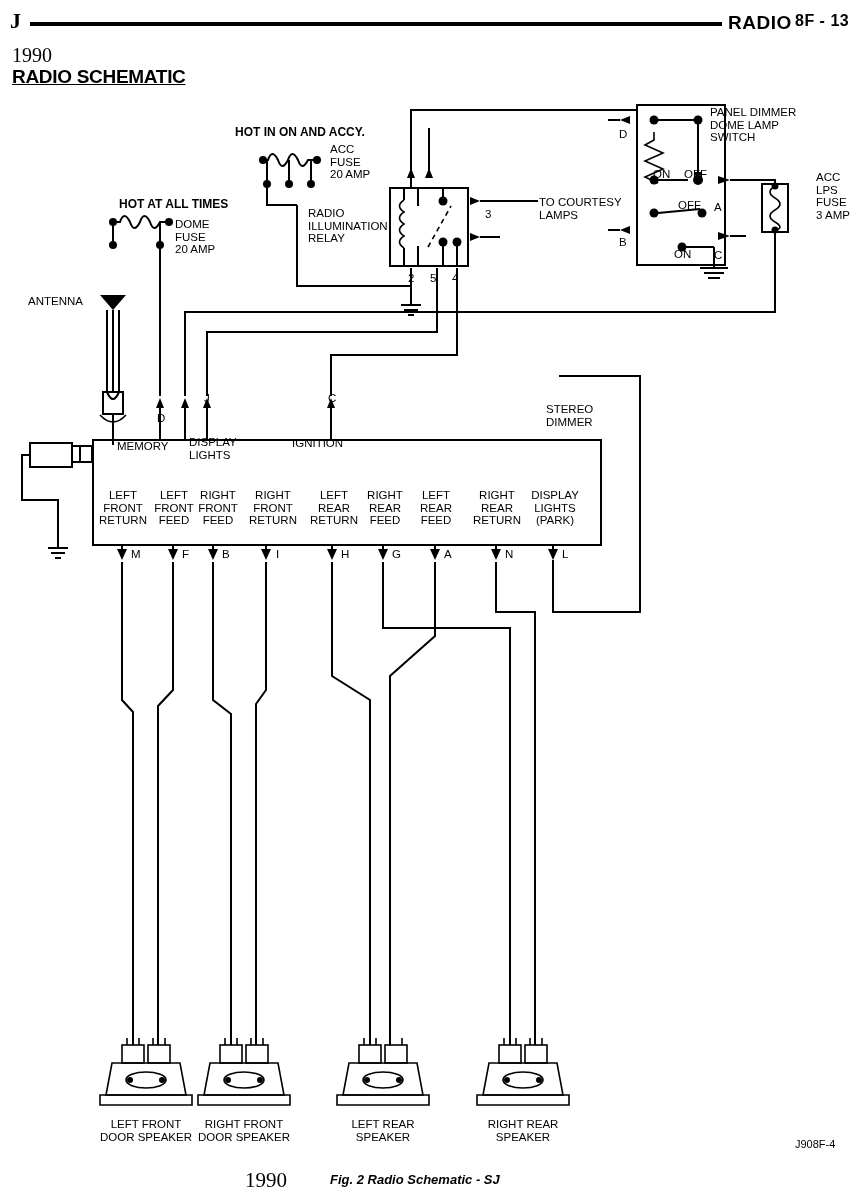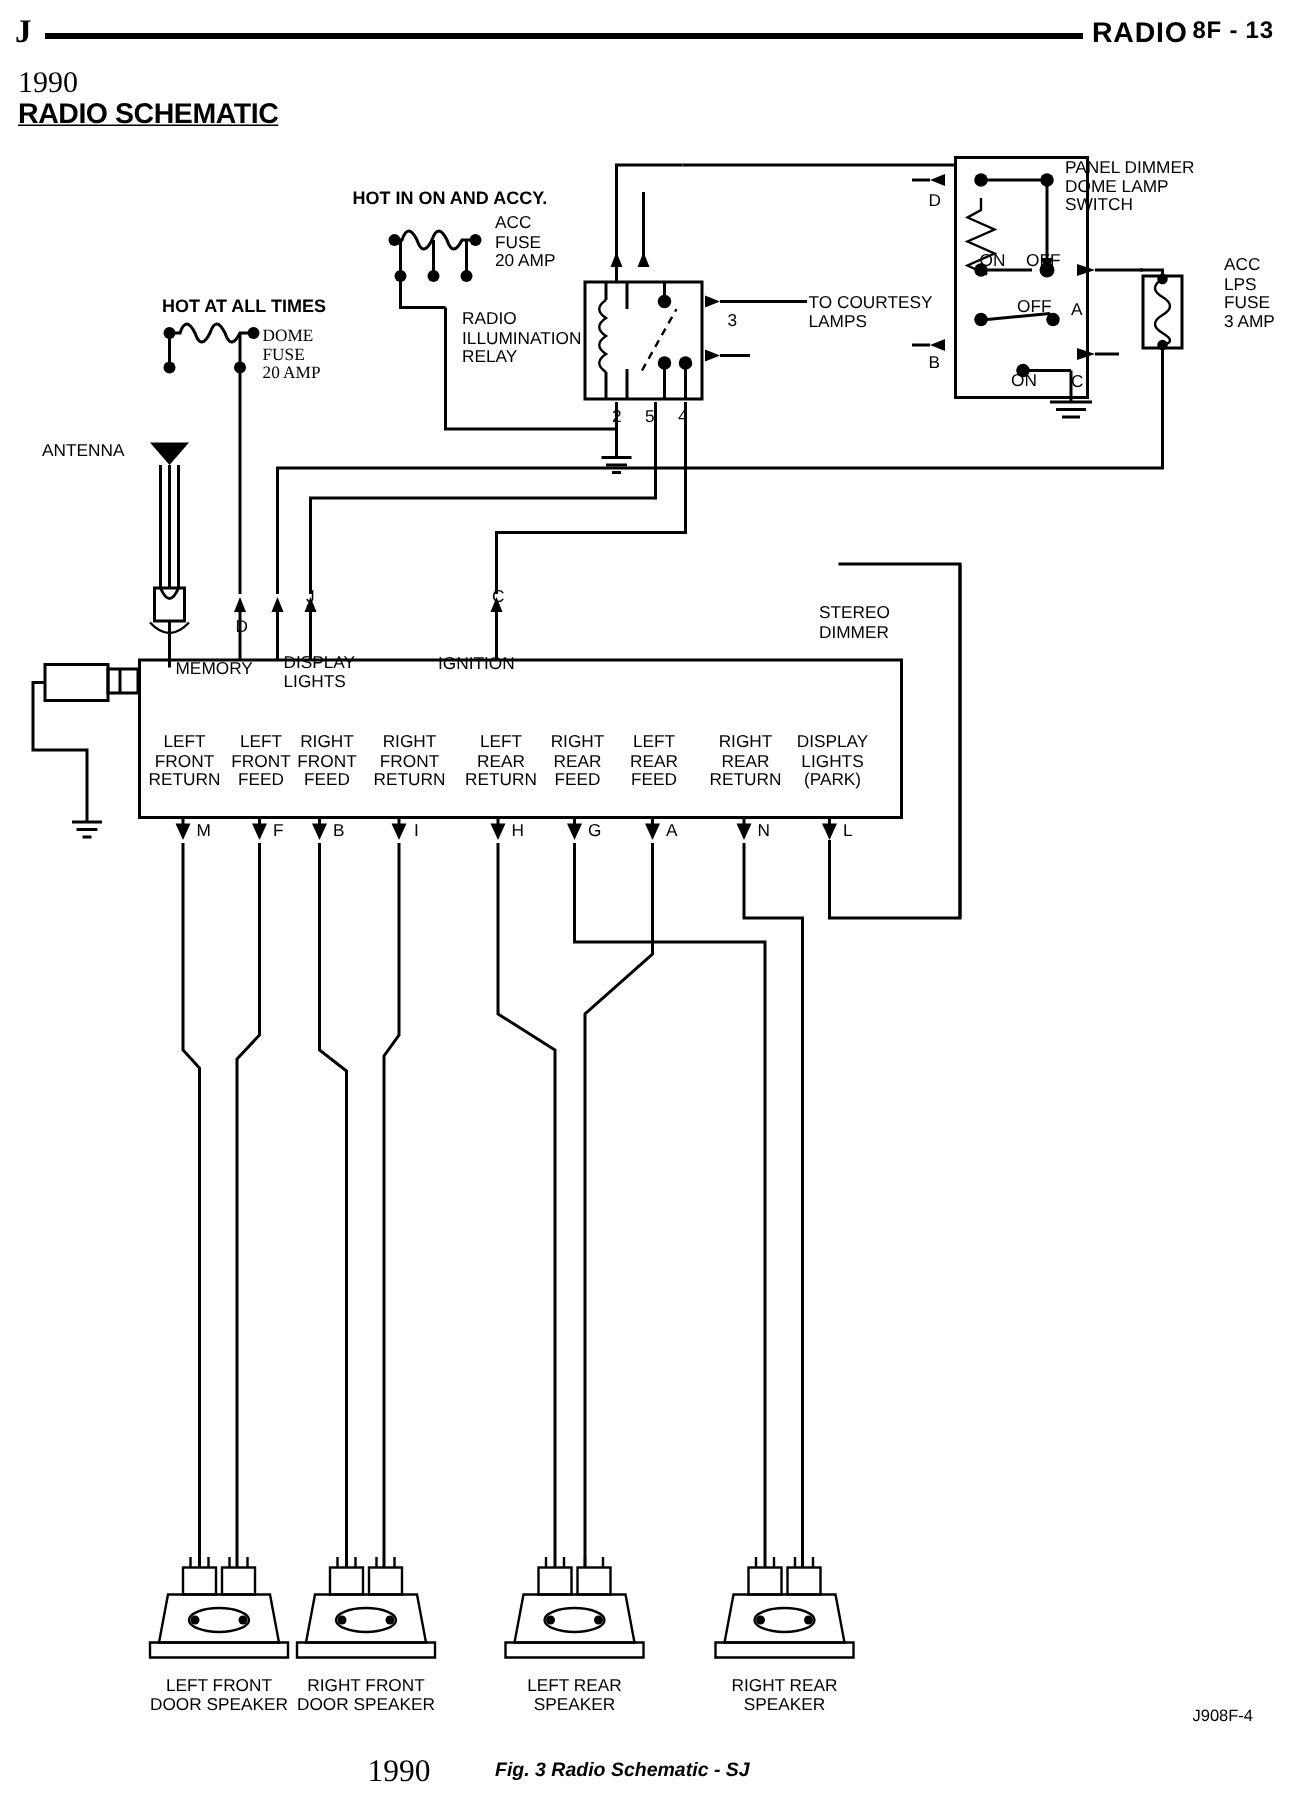--- a/index.html
+++ b/index.html
@@ -275,22 +275,22 @@
       <path class="s1" d="M489,1063 L557,1063 L563,1095 L483,1095 Z" fill="#fff"></path>
       <ellipse cx="523" cy="1080" rx="20" ry="8" class="s1" fill="#fff"></ellipse>
       <circle class="f" cx="507" cy="1080" r="3"></circle>
       <circle class="f" cx="539" cy="1080" r="3"></circle>
       <path class="s1" d="M477,1095 L569,1095 L569,1105 L477,1105 Z" fill="#fff"></path>
     </g>
   </svg>
 
   <div class="lbl" style="left:28px;top:295px;">ANTENNA</div>
 
-  <div class="lbl-b" style="left:76px;top:198px;padding-left:16px;">HOT AT ALL TIMES</div>
-  <div class="lbl" style="left:175px;top:218px;font-family:Liberation Serif, serif;">DOME
+  <div class="lbl-b" style="left:87px;top:198px;padding-left:16px;">HOT AT ALL TIMES</div>
+  <div class="lbl" style="left:175px;top:218px;">DOME
 FUSE
 20 AMP</div>
 
   <div class="lbl-b" style="left:219px;top:126px;">HOT IN ON AND ACCY.</div>
   <div class="lbl" style="left:330px;top:143px;">ACC
 FUSE
 20 AMP</div>
 
   <div class="lbl" style="left:308px;top:207px;">RADIO
 ILLUMINATION
@@ -377,15 +377,15 @@
 DOOR SPEAKER</div>
   <div class="lblc" style="left:184px;top:1118px;width:120px;">RIGHT FRONT
 DOOR SPEAKER</div>
   <div class="lblc" style="left:323px;top:1118px;width:120px;">LEFT REAR
 SPEAKER</div>
   <div class="lblc" style="left:463px;top:1118px;width:120px;">RIGHT REAR
 SPEAKER</div>
 
   <div class="abs foot-code">J908F-4</div>
   <div class="abs foot-year">1990</div>
-  <div class="abs foot-fig">Fig. 3 Radio Schematic - SJ</div>
+  <div class="abs foot-fig">Fig. 2 Radio Schematic - SJ</div>
 
 </div>
 
 </body></html>

